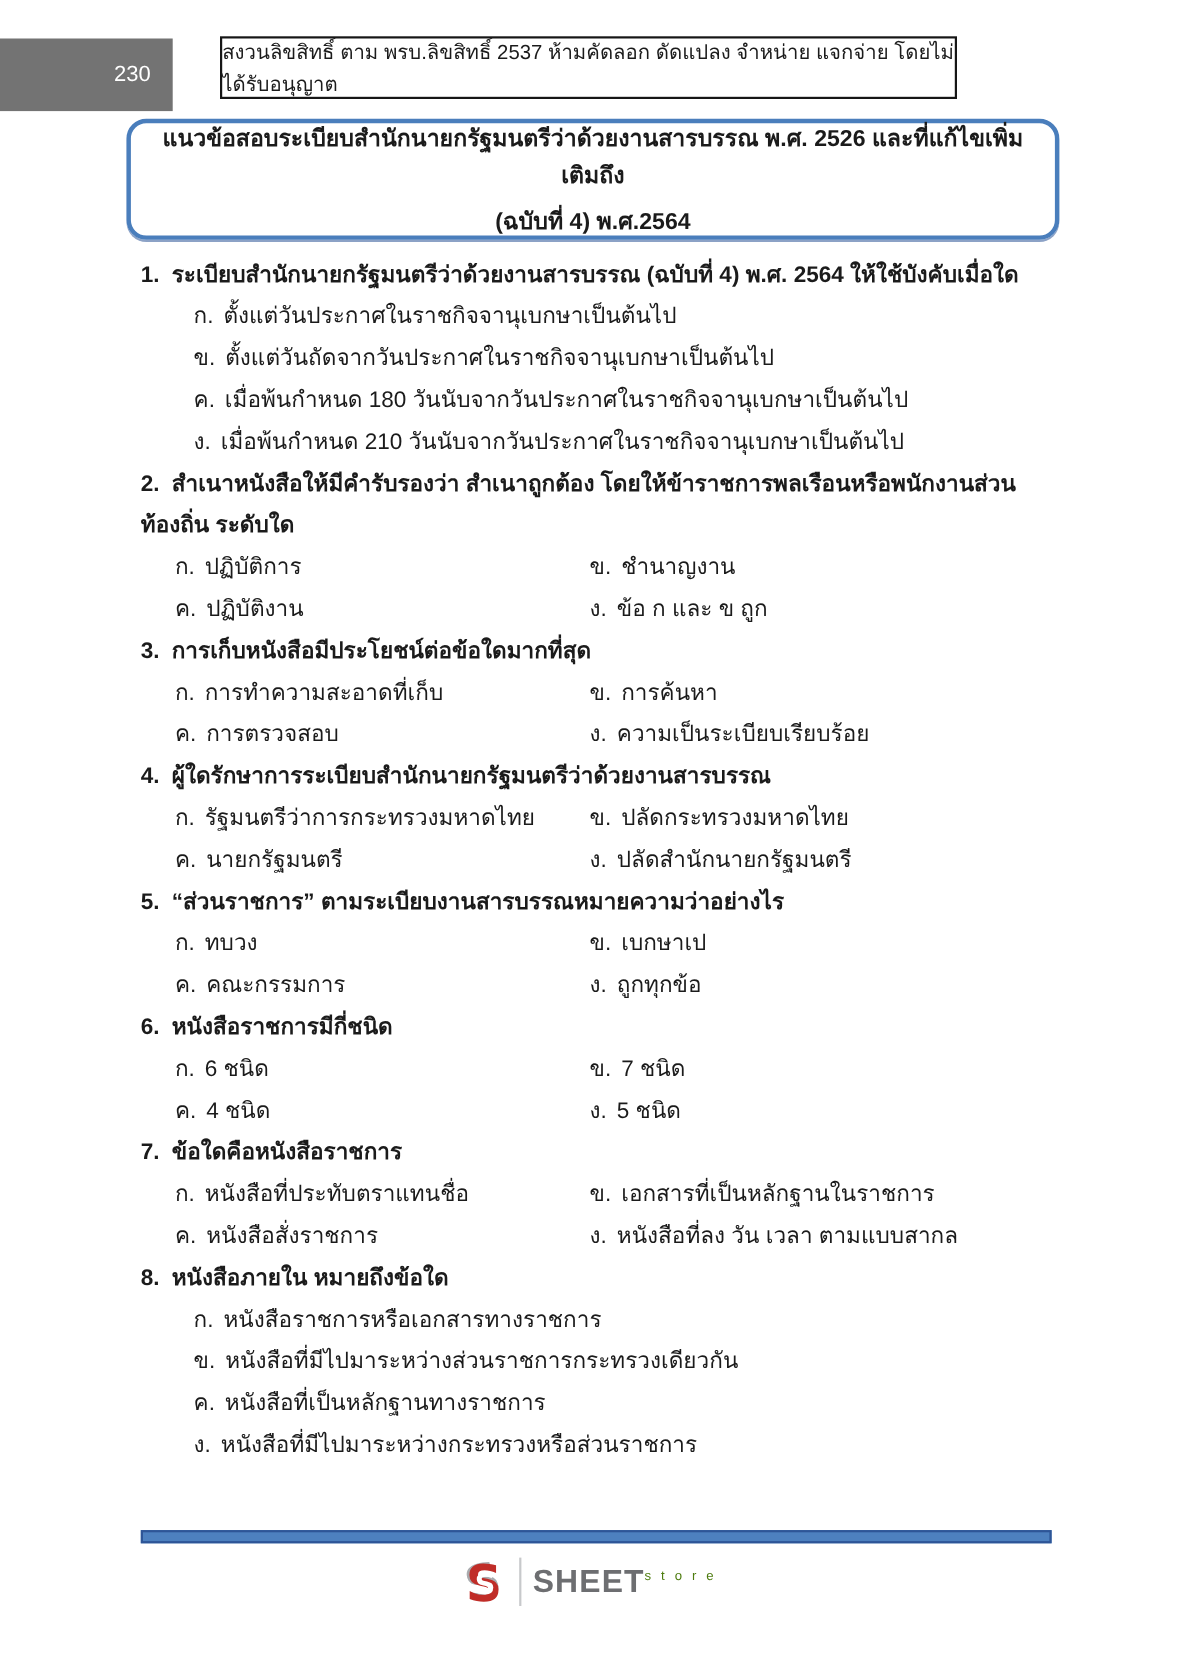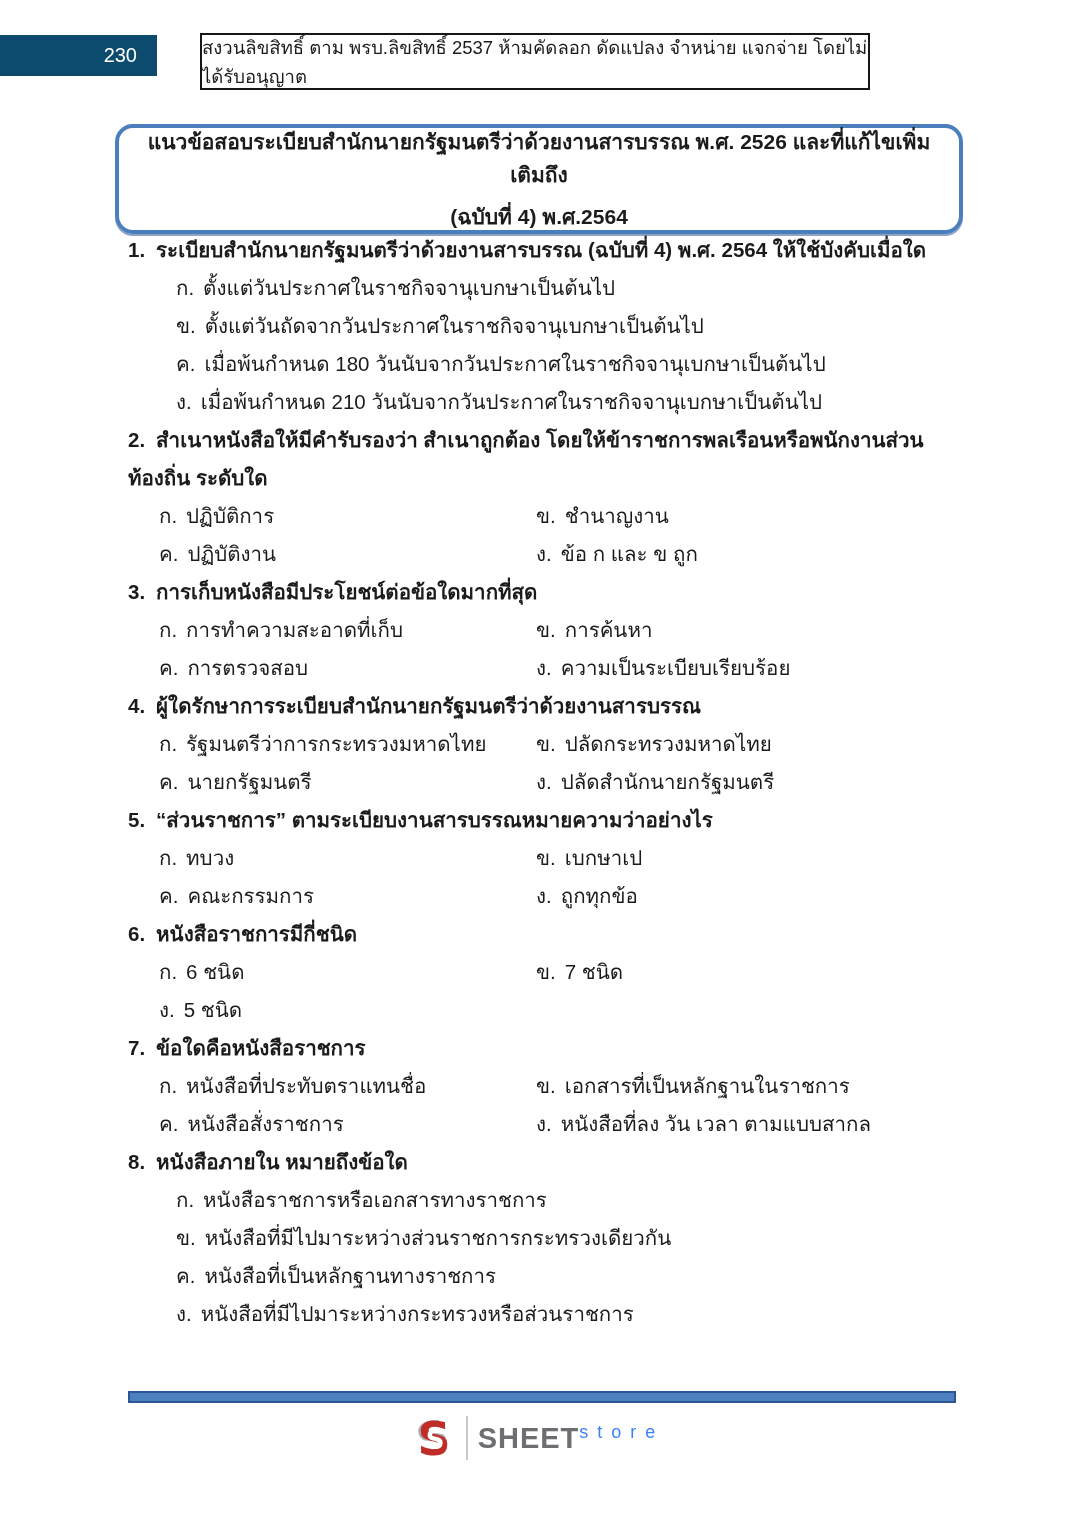--- a/index.html
+++ b/index.html
@@ -5,34 +5,34 @@
   * { margin:0; padding:0; box-sizing:border-box; }
   html,body { background:#ffffff; }
   .page {
     position:relative; width:1076px; height:1522px; margin:0 auto;
     background:#ffffff; overflow:hidden;
     font-family:"Liberation Sans","DejaVu Sans",sans-serif;
     color:#1b1b1b;
   }
   
   .pagenum-box {
-    position:absolute; left:0; top:35px; width:157px; height:41px;
-    background:#0c4a6e; color:#ffffff;
+    position:absolute; left:0; top:35px; width:157px; height:66px;
+    background:#737373; color:#ffffff;
     display:flex; align-items:center; justify-content:flex-end;
     padding-right:20px; font-size:20px;
   }
   .copyright-box {
     position:absolute; left:200px; top:33px; width:670px; height:57px;
     border:2px solid #161616; background:#ffffff;
     display:flex; align-items:center; 
     font-size:18.5px;
   }
   
   .title-box {
-    position:absolute; left:115px; top:124px; width:848px; height:110px;
+    position:absolute; left:115px; top:108px; width:848px; height:110px;
     border:4px solid #4a7ebc; border-radius:18px;
     box-shadow:0 2px 0 rgba(46,85,151,0.55);
     display:flex; flex-direction:column; align-items:center; justify-content:center;
     gap:9px; font-weight:bold; font-size:21px; text-align:center; padding:0 20px;
   }
   
   .questions { position:absolute; left:128px; top:231px; width:822px; font-size:20.5px; }
   .q-head { line-height:38px; font-weight:bold; }
   .q-num { display:inline-block; margin-right:11px; }
   .opt-line { margin-left:48px; line-height:38px; font-weight:normal; }
@@ -44,21 +44,21 @@
     background:#4d80bf; border:2px solid #2e5597;
   }
   .footer-logo {
     position:absolute; left:0; top:1408px; width:1076px; height:60px;
     display:flex; align-items:center; justify-content:center; gap:10px;
   }
   .logo-s { width:44px; height:50px; flex:0 0 auto; }
   .logo-divider { width:2px; height:44px; background:#c7c9cb; flex:0 0 auto; }
   .logo-textblock { display:flex; }
   .logo-brand { color:#6d6e71; font-weight:bold; font-size:29px; letter-spacing:1px; line-height:28px; }
-  .logo-sub { color:#3b82f6; font-size:18px; letter-spacing:9px; line-height:15px; margin-top:1px; }
+  .logo-sub { color:#4d7c0f; font-size:12px; letter-spacing:9px; line-height:15px; margin-top:1px; }
 </style>
 </head>
 <body>
 
 <div class="page">
 
   <div class="pagenum-box">
     <span>230</span>
   </div>
   <div class="copyright-box">
@@ -111,20 +111,21 @@
       <div class="opt-grid">
         <span><span class="opt-label">ค.</span><span>คณะกรรมการ</span></span>
         <span><span class="opt-label">ง.</span><span>ถูกทุกข้อ</span></span>
       </div>
       <p class="q-head"><span class="q-num">6.</span><span>หนังสือราชการมีกี่ชนิด</span></p>
       <div class="opt-grid">
         <span><span class="opt-label">ก.</span><span>6 ชนิด</span></span>
         <span><span class="opt-label">ข.</span><span>7 ชนิด</span></span>
       </div>
       <div class="opt-grid">
+        <span><span class="opt-label">ค.</span><span>4 ชนิด</span></span>
         <span><span class="opt-label">ง.</span><span>5 ชนิด</span></span>
       </div>
       <p class="q-head"><span class="q-num">7.</span><span>ข้อใดคือหนังสือราชการ</span></p>
       <div class="opt-grid">
         <span><span class="opt-label">ก.</span><span>หนังสือที่ประทับตราแทนชื่อ</span></span>
         <span><span class="opt-label">ข.</span><span>เอกสารที่เป็นหลักฐานในราชการ</span></span>
       </div>
       <div class="opt-grid">
         <span><span class="opt-label">ค.</span><span>หนังสือสั่งราชการ</span></span>
         <span><span class="opt-label">ง.</span><span>หนังสือที่ลง วัน เวลา ตามแบบสากล</span></span>

